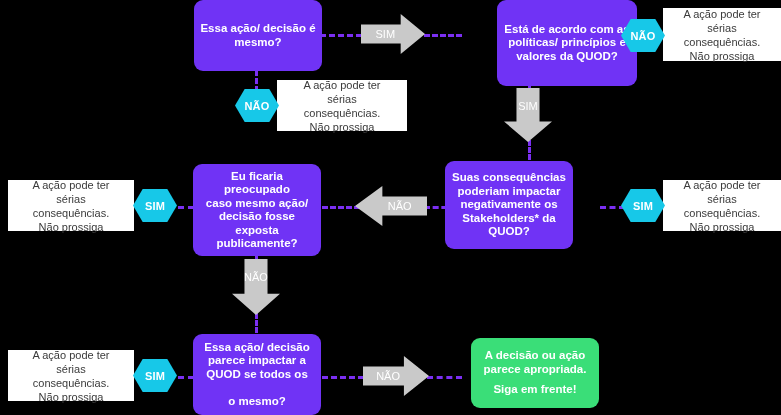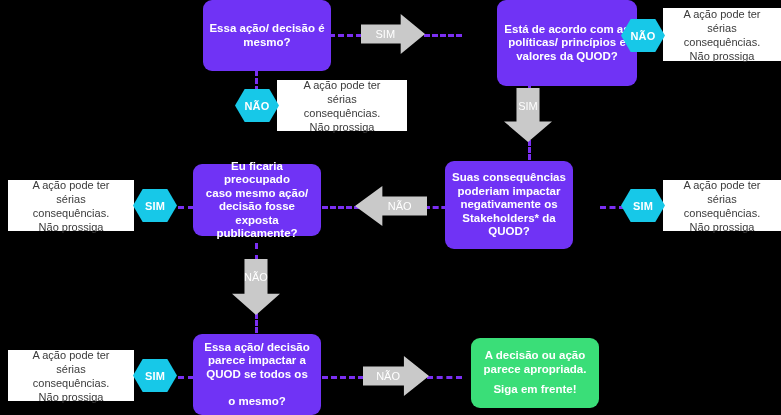--- a/index.html
+++ b/index.html
@@ -110,21 +110,21 @@
   <div class="dashH" style="left:424px;top:206px;width:32px;"></div>
   <div class="dashH" style="left:322px;top:206px;width:38px;"></div>
   <div class="dashH" style="left:158px;top:206px;width:36px;"></div>
   <div class="dashV" style="left:255px;top:243px;height:18px;"></div>
   <div class="dashV" style="left:255px;top:313px;height:20px;"></div>
 
   <div class="dashH" style="left:158px;top:376px;width:36px;"></div>
   <div class="dashH" style="left:322px;top:376px;width:42px;"></div>
   <div class="dashH" style="left:427px;top:376px;width:35px;"></div>
 
-  <div class="dbox" style="left:203px;top:0px;width:128px;height:71px;">
+  <div class="dbox" style="left:194px;top:0px;width:128px;height:71px;">
     <span class="lines">
       <span>Essa ação/ decisão é</span><br>
       <span>mesmo?</span>
     </span>
   </div>
 
   <div class="garrow right" style="left:361px;top:14px;width:64px;height:40px;">
     <span class="glabel">SIM</span>
   </div>
 
@@ -169,21 +169,21 @@
       <span>A ação pode ter</span><br>
       <span>sérias consequências.</span><br>
       <span>Não prossiga</span>
     </span>
   </div>
 
   <div class="hex" style="left:133px;top:189px;width:44px;height:33px;">
     <span>SIM</span>
   </div>
 
-  <div class="dbox" style="left:193px;top:164px;width:128px;height:72px;">
+  <div class="dbox" style="left:193px;top:164px;width:128px;height:92px;">
     <span class="lines">
       <span>Eu ficaria preocupado</span><br>
       <span>caso mesmo ação/</span><br>
       <span>decisão fosse exposta</span><br>
       <span>publicamente?</span>
     </span>
   </div>
 
   <div class="garrow left" style="left:355px;top:186px;width:72px;height:40px;">
     <span class="glabel">NÃO</span>

